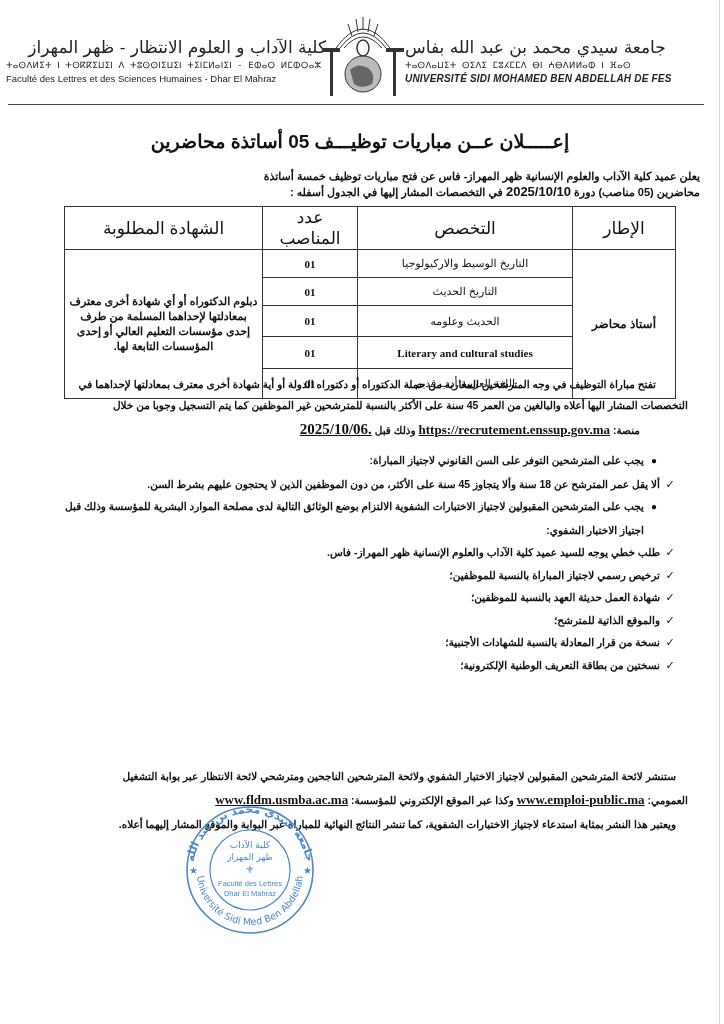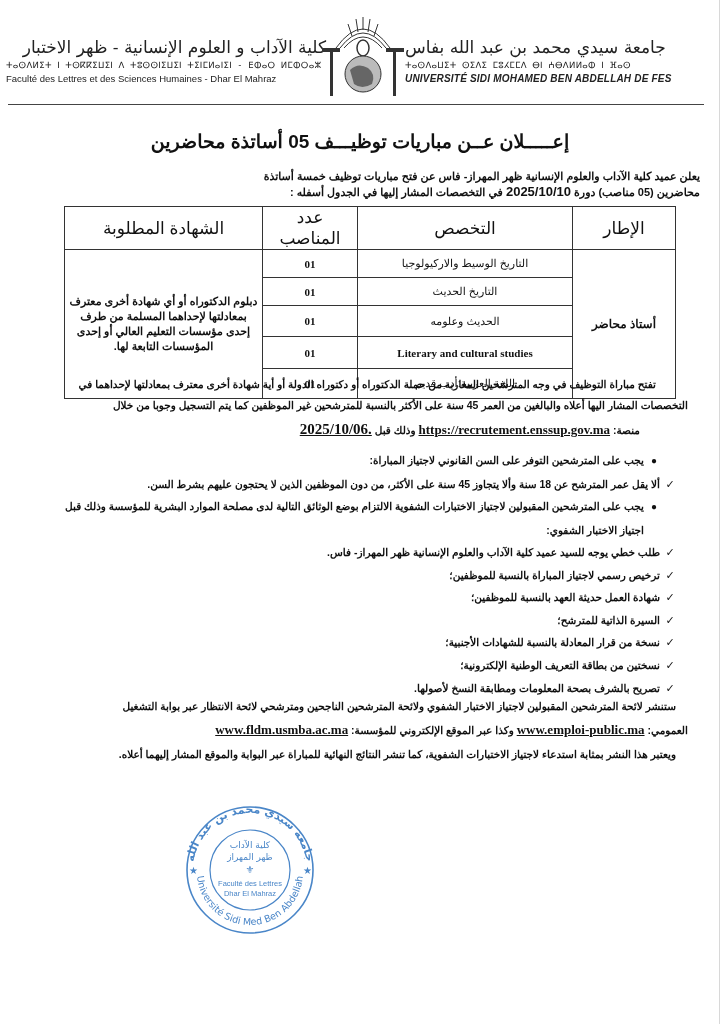--- a/index.html
+++ b/index.html
@@ -44,21 +44,21 @@
   
   .stamp { position:absolute; left:175px; top:800px; width:150px; height:135px; }
 </style>
 </head>
 <body>
 
 <div class="page">
   <div class="rightedge"></div>
 
   <div class="hdr-left">
-    <div class="hdr-ar">كلية الآداب و العلوم الإنسانية - ظهر الاختبار</div>
+    <div class="hdr-ar">كلية الآداب و العلوم الانتظار - ظهر المهراز</div>
     <div class="hdr-tif">ⵜⴰⵙⴷⵍⵉⵜ ⵏ ⵜⵙⴽⴽⵉⵡⵉⵏ ⴷ ⵜⵓⵙⵙⵏⵉⵡⵉⵏ ⵜⵉⵏⵎⵍⴰⵏⵉⵏ - ⴹⵀⴰⵔ ⵍⵎⵀⵔⴰⵣ</div>
     <div class="hdr-fr">Faculté des Lettres et des Sciences Humaines - Dhar El Mahraz</div>
   </div>
 
   <svg class="logo" viewBox="0 0 90 84">
     <g fill="none" stroke="#333" stroke-width="1">
       <path d="M18 34 Q45 -4 72 34"></path>
       <path d="M22 34 Q45 4 68 34"></path>
       <path d="M26 34 Q45 12 64 34"></path>
       <line x1="30" y1="10" x2="34" y2="22"></line>
@@ -145,27 +145,26 @@
     <li style="padding-right:16px"><span class="mk bullet">●</span><span>يجب على المترشحين التوفر على السن القانوني لاجتياز المباراة:</span></li>
     <li style="padding-right:0px"><span class="mk check">✓</span><span>ألا يقل عمر المترشح عن 18 سنة وألا يتجاوز 45 سنة على الأكثر، من دون الموظفين الذين لا يحتجون عليهم بشرط السن.</span></li>
     <li style="padding-right:16px"><span class="mk bullet">●</span><span>يجب على المترشحين المقبولين لاجتياز الاختبارات الشفوية الالتزام بوضع الوثائق التالية لدى مصلحة الموارد البشرية للمؤسسة وذلك قبل</span></li>
     <li style="padding-right:36px"><span>اجتياز الاختبار الشفوي:</span></li>
   </ul>
 
   <ul class="list" style="left:20px; width:660px; top:541px;">
     <li><span class="mk check">✓</span><span>طلب خطي يوجه للسيد عميد كلية الآداب والعلوم الإنسانية ظهر المهراز- فاس.</span></li>
     <li><span class="mk check">✓</span><span>ترخيص رسمي لاجتياز المباراة بالنسبة للموظفين؛</span></li>
     <li><span class="mk check">✓</span><span>شهادة العمل حديثة العهد بالنسبة للموظفين؛</span></li>
-    <li><span class="mk check">✓</span><span>السيرة الذاتية للمترشح؛</span></li>
+    <li><span class="mk check">✓</span><span>والموقع الذاتية للمترشح؛</span></li>
     <li><span class="mk check">✓</span><span>نسخة من قرار المعادلة بالنسبة للشهادات الأجنبية؛</span></li>
     <li><span class="mk check">✓</span><span>نسختين من بطاقة التعريف الوطنية الإلكترونية؛</span></li>
-    <li><span class="mk check">✓</span><span>تصريح بالشرف بصحة المعلومات ومطابقة النسخ لأصولها.</span></li>
   </ul>
 
-  <div class="para" style="left:60px; width:628px; top:694px; line-height:24px;">
+  <div class="para" style="left:60px; width:628px; top:764px; line-height:24px;">
     <div style="padding-right:12px">ستنشر لائحة المترشحين المقبولين لاجتياز الاختبار الشفوي ولائحة المترشحين الناجحين ومترشحي لائحة الانتظار عبر بوابة التشغيل</div>
     <div>
       <span>العمومي:</span>
       <span class="url" style="direction:ltr;unicode-bidi:embed;">www.emploi-public.ma</span>
       <span>وكذا عبر الموقع الإلكتروني للمؤسسة:</span>
       <span class="url" style="direction:ltr;unicode-bidi:embed;">www.fldm.usmba.ac.ma</span>
     </div>
     <div style="padding-right:12px">ويعتبر هذا النشر بمثابة استدعاء لاجتياز الاختبارات الشفوية، كما تنشر النتائج النهائية للمباراة عبر البوابة والموقع المشار إليهما أعلاه.</div>
   </div>
 

